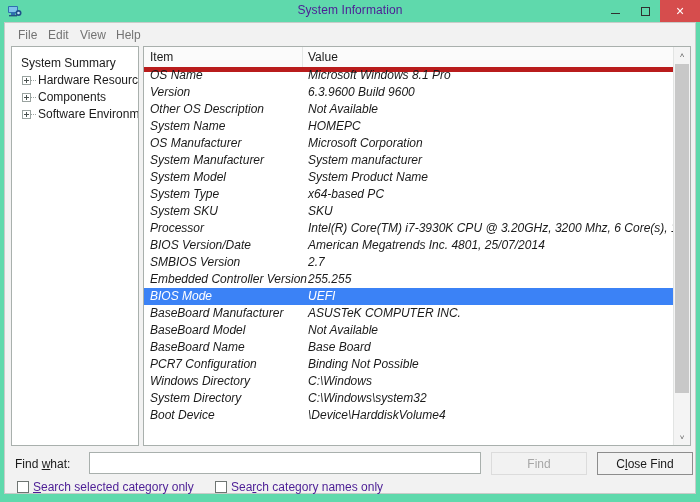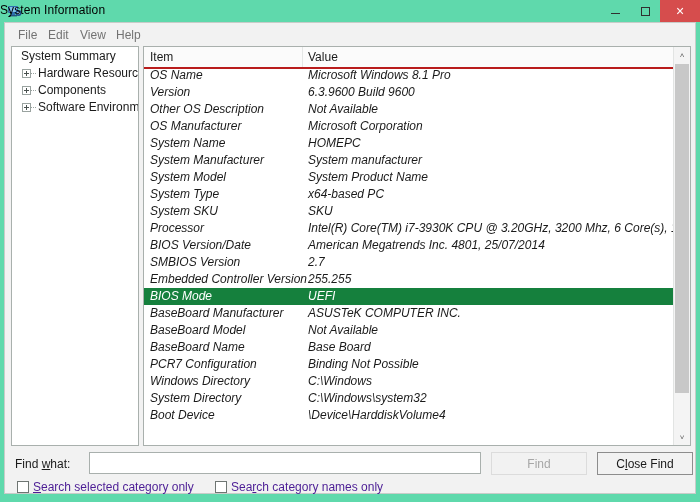--- a/index.html
+++ b/index.html
@@ -17,21 +17,21 @@
   
   .titlebar{
     position:absolute;left:0;top:0;width:700px;height:22px;
     background:#5fd9ac;
   }
   .app-icon{
     position:absolute;left:7px;top:4px;width:15px;height:14px;
   }
   .title-text{
     position:absolute;left:0;top:3px;width:700px;
-    font-size:12px;color:#000000;
+    text-align:center;font-size:12px;color:#4c1d95;
     letter-spacing:.1px;
   }
   .winbtn{
     position:absolute;top:0;height:22px;width:30px;
     display:flex;align-items:center;justify-content:center;
     font-size:11px;color:#303030;
   }
   .btn-min{right:70px;}
   .btn-max{right:40px;}
   .btn-close{right:0;width:40px;background:#d64d4d;color:#fff;font-size:14px;}
@@ -79,39 +79,39 @@
     border-top:1px dotted #9aa3a0;
   }
   
   .listpane{
     position:absolute;left:138px;top:23px;width:548px;height:400px;
     background:#fff;border:1px solid #a9b0ad;box-sizing:border-box;
     overflow:hidden;
   }
   .listhead{
     position:absolute;left:0;top:0;width:546px;height:20px;
-    background:#fbfbfb;border-bottom:2px solid #b91c1c;
+    background:#fbfbfb;border-bottom:5px solid #b91c1c;
   }
   .colhead{
     position:absolute;top:3px;font-size:12px;color:#1a1a1a;
   }
   .colhead.item{left:6px;}
   .colhead.value{left:164px;}
   .headsep{
     position:absolute;top:0;height:20px;width:1px;background:#e4e6e5;
   }
   .rows{
     position:absolute;left:0;top:20px;width:530px;
   }
   .row{
     position:relative;height:17px;line-height:17px;font-size:12px;color:#1a1a1a;
     white-space:nowrap;
     font-style:italic;
   }
-  .row.selected{background:#15803d;color:#fff;}
+  .row.selected{background:#3b82f6;color:#fff;}
   .cell-item{position:absolute;left:6px;}
   .cell-value{position:absolute;left:164px;text-align:center;}
   
   .vscroll{
     position:absolute;right:0;top:0;width:16px;height:398px;
     background:#f4f4f4;border-left:1px solid #e2e4e3;
   }
   .vs-arrow{
     position:absolute;left:0;width:16px;height:16px;
     display:flex;align-items:center;justify-content:center;
@@ -189,21 +189,21 @@
   <div class="client">
 
     <div class="menubar">
       <div class="menuitem" style="left:8px">File</div>
       <div class="menuitem" style="left:38px">Edit</div>
       <div class="menuitem" style="left:70px">View</div>
       <div class="menuitem" style="left:106px">Help</div>
     </div>
 
     <div class="treepane">
-      <div class="treeitem root" style="margin-top:1px">
+      <div class="treeitem root" style="margin-top:8px">
         <span>System Summary</span>
       </div>
       <div class="treeitem child">
         <i class="expander"></i>
         <i class="dashline"></i>
         <span>Hardware Resources</span>
       </div>
       <div class="treeitem child">
         <i class="expander"></i>
         <i class="dashline"></i>
@@ -230,26 +230,26 @@
           </div>
           <div class="row">
             <span class="cell-item">Version</span>
             <span class="cell-value">6.3.9600 Build 9600</span>
           </div>
           <div class="row">
             <span class="cell-item">Other OS Description</span>
             <span class="cell-value">Not Available</span>
           </div>
           <div class="row">
+            <span class="cell-item">System Name</span>
+            <span class="cell-value">HOMEPC</span>
+          </div>
+          <div class="row">
             <span class="cell-item">OS Manufacturer</span>
             <span class="cell-value">Microsoft Corporation</span>
-          </div>
-          <div class="row">
-            <span class="cell-item">System Name</span>
-            <span class="cell-value">HOMEPC</span>
           </div>
           <div class="row">
             <span class="cell-item">System Manufacturer</span>
             <span class="cell-value">System manufacturer</span>
           </div>
           <div class="row">
             <span class="cell-item">System Model</span>
             <span class="cell-value">System Product Name</span>
           </div>
           <div class="row">

